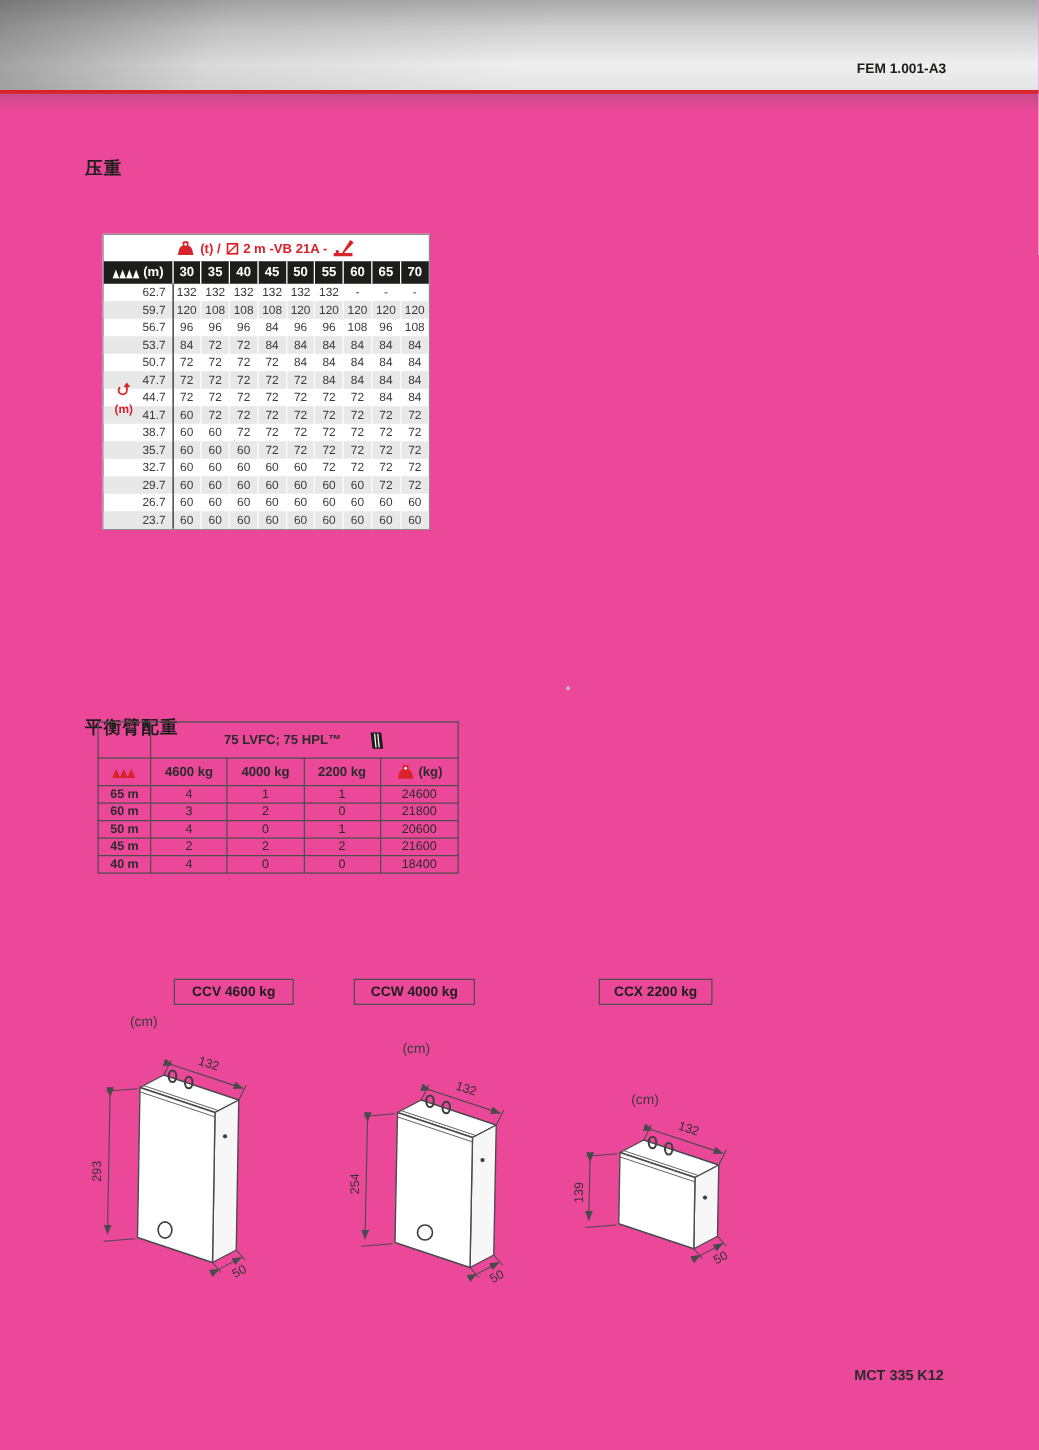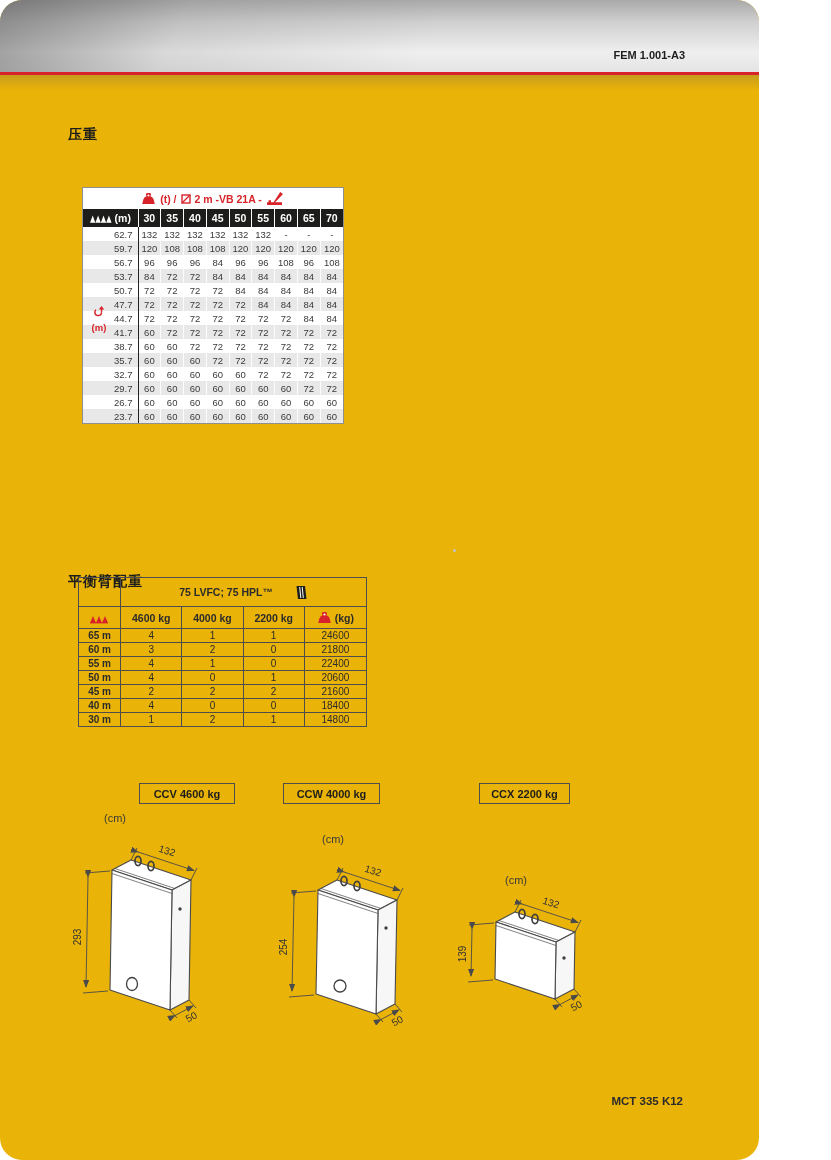--- a/index.html
+++ b/index.html
@@ -1,17 +1,17 @@
 <!DOCTYPE html>
 <html><head>
 <meta charset="utf-8">
 <style>
   html,body{margin:0;padding:0;background:#ffffff;}
-  .page{position:relative;width:759px;height:1160px;background:#eab308;overflow:hidden;
-        font-family:"Liberation Sans","DejaVu Sans",sans-serif;color:#2b2b2b;border-radius:22px;}
+  .page{position:relative;width:831px;height:1160px;background:#ec4899;overflow:hidden;
+        font-family:"Liberation Sans","DejaVu Sans",sans-serif;color:#2b2b2b;}
 
   
   .banner{position:absolute;left:0;top:0;width:831px;height:72px;
     background-image:
       linear-gradient(115deg, rgba(70,70,70,.50), rgba(130,130,130,.20) 22%, rgba(255,255,255,0) 52%),
       linear-gradient(180deg,#a9a9a9 0%,#cfcfcf 30%,#efefef 72%,#e4e4e4 100%);}
   .doc-ref{position:absolute;right:74px;top:49px;font-size:11px;font-weight:bold;color:#1d1d1b;}
   .redline{position:absolute;left:0;top:72px;width:831px;height:3px;background:var(--red);}
   .banner-shadow{position:absolute;left:0;top:75px;width:831px;height:15px;
     background:linear-gradient(180deg,rgba(90,90,90,.25),rgba(255,255,255,0));}
@@ -357,53 +357,39 @@
             <td>24600</td>
           </tr>
           <tr>
             <td class="lbl">60 m</td>
             <td>3</td>
             <td>2</td>
             <td>0</td>
             <td>21800</td>
           </tr>
           <tr>
-            <td class="lbl">55 m</td>
-            <td>4</td>
-            <td>1</td>
-            <td>0</td>
-            <td>22400</td>
-          </tr>
-          <tr>
             <td class="lbl">50 m</td>
             <td>4</td>
             <td>0</td>
             <td>1</td>
             <td>20600</td>
           </tr>
           <tr>
             <td class="lbl">45 m</td>
             <td>2</td>
             <td>2</td>
             <td>2</td>
             <td>21600</td>
           </tr>
           <tr>
             <td class="lbl">40 m</td>
             <td>4</td>
             <td>0</td>
             <td>0</td>
             <td>18400</td>
-          </tr>
-          <tr>
-            <td class="lbl">30 m</td>
-            <td>1</td>
-            <td>2</td>
-            <td>1</td>
-            <td>14800</td>
           </tr>
         </tbody>
     </table>
   </div>
 
   <div class="speck"></div>
 
   <div class="diag-label" style="left:100px;top:783px;width:94px;margin-left:39px;">CCV 4600 kg</div>
   <div class="diag-label" style="left:283px;top:783px;width:95px;">CCW 4000 kg</div>
   <div class="diag-label" style="left:479px;top:783px;width:89px;">CCX 2200 kg</div>

